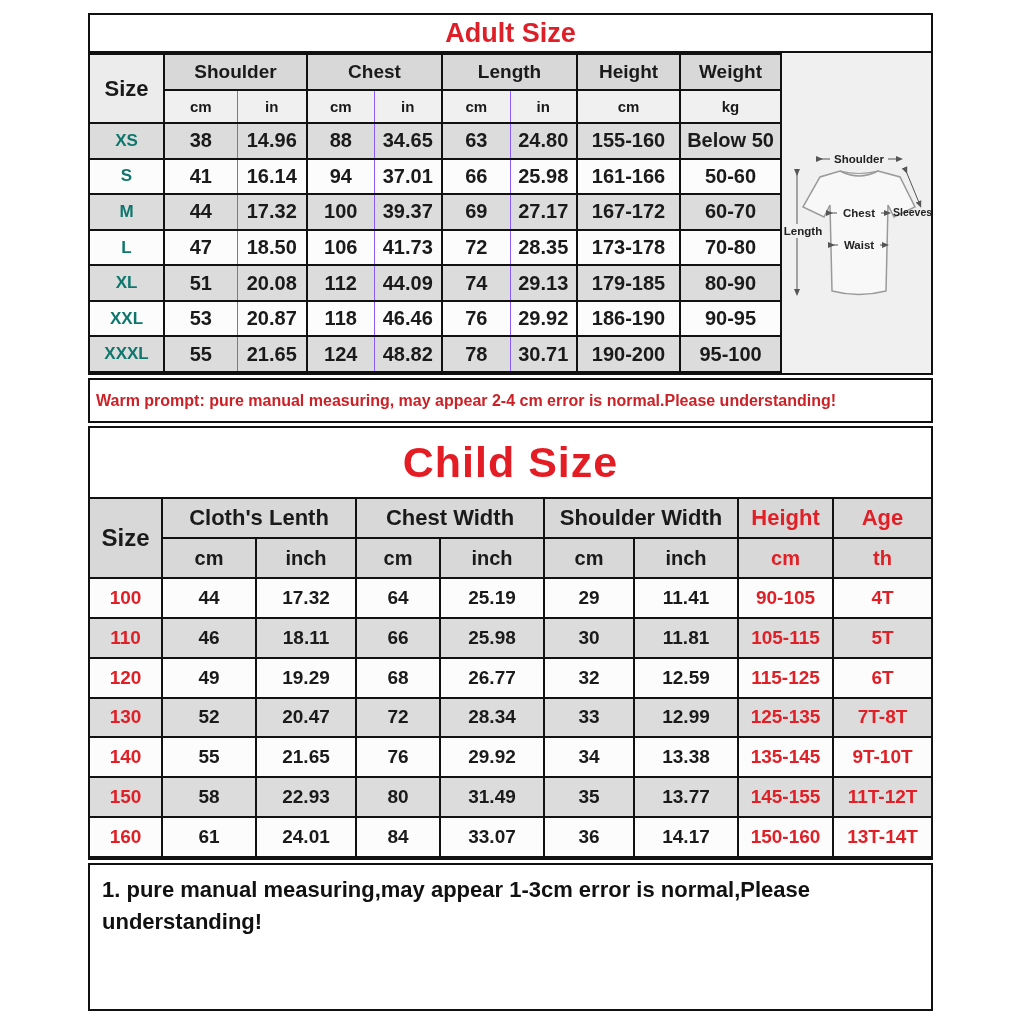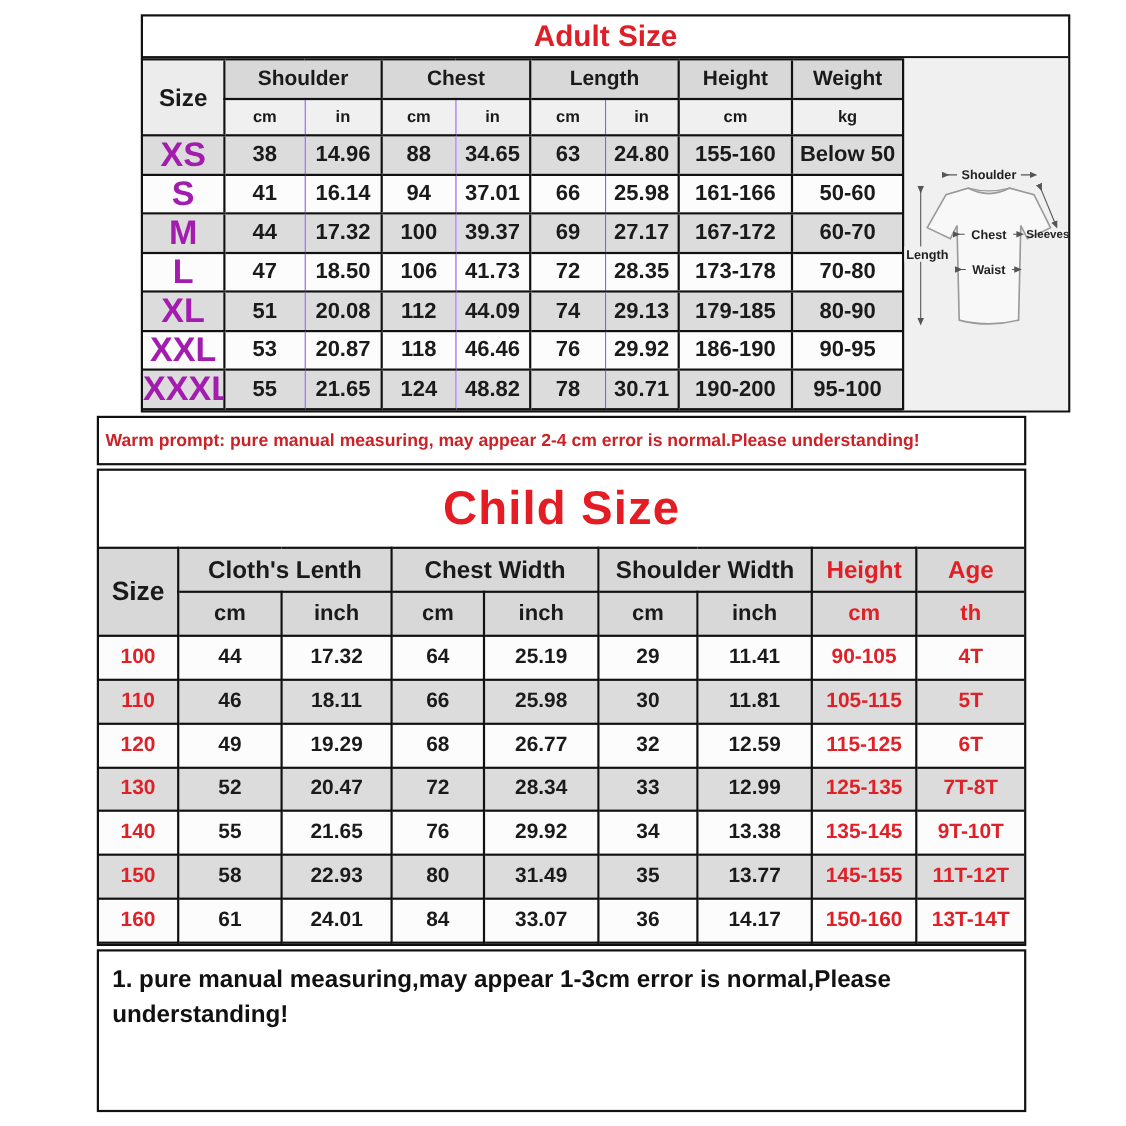--- a/index.html
+++ b/index.html
@@ -1,20 +1,20 @@
 <!DOCTYPE html>
 <html><head>
 <meta charset="utf-8">
 <style>
   html,body{margin:0;padding:0;background:#fff;}
   body{width:1024px;height:1024px;font-family:"Liberation Sans",sans-serif;}
   .canvas{position:relative;width:1024px;height:1024px;background:#fff;overflow:hidden;}
 
   section{position:absolute;left:88px;width:845px;box-sizing:border-box;border:2px solid #111;background:#fff;}
-  .adult-box{top:13px;height:362px;margin-left:40px;}
+  .adult-box{top:13px;height:362px;}
   .adult-title{height:36px;border-bottom:2px solid #111;display:flex;align-items:center;justify-content:center;
     color:#de1f27;font-size:27px;font-weight:bold;}
   .adult-body{display:flex;height:320px;}
 
   .tbl{border-collapse:collapse;table-layout:fixed;text-align:center;font-weight:bold;color:#1a1a1a;}
   .tbl th,.tbl td{border-top:2px solid #111;border-bottom:2px solid #111;vertical-align:middle;padding:0;overflow:hidden;line-height:1.05;}
   .gs{border-left:2px solid #111;}
   .sub{border-left:1px solid #8b5cf6;}
   .tbl thead .group-head{background:#d8d8d8;}
   .tbl thead .unit-head{background:#f0f0f0;}
@@ -23,21 +23,21 @@
   .tbl tbody tr.shade{background:#dcdcdc;}
   .tbl tbody th{background:transparent;}
 
   .adult{width:690px;height:320px;}
   .adult .size-head{font-size:22px;}
   .adult .group-head{font-size:19px;}
   .adult .unit-head{font-size:15px;}
   .adult thead tr:first-child{height:36px;}
   .adult thead tr:last-child{height:33px;}
   .adult tbody td{font-size:20px;}
-  .adult .size-label{font-size:31px;color:#a21caf;font-weight:bold;}
+  .adult .size-label{font-size:17px;color:#0f766e;font-weight:bold;}
 
   .diagram{flex:1;background:#f0f0f0;border-left:2px solid #111;position:relative;}
   .diagram svg{position:absolute;inset:0;}
   .diagram text{font-family:"Liberation Sans",sans-serif;font-weight:bold;fill:#222;}
 
   .warm-box{top:378px;height:45px;display:flex;align-items:center;padding:0 0 0 6px;}
   .warm-text{color:#cc2127;font-weight:bold;font-size:16px;}
 
   .child-box{top:426px;height:434px;}
   .child-title{height:69px;display:flex;align-items:center;justify-content:center;

